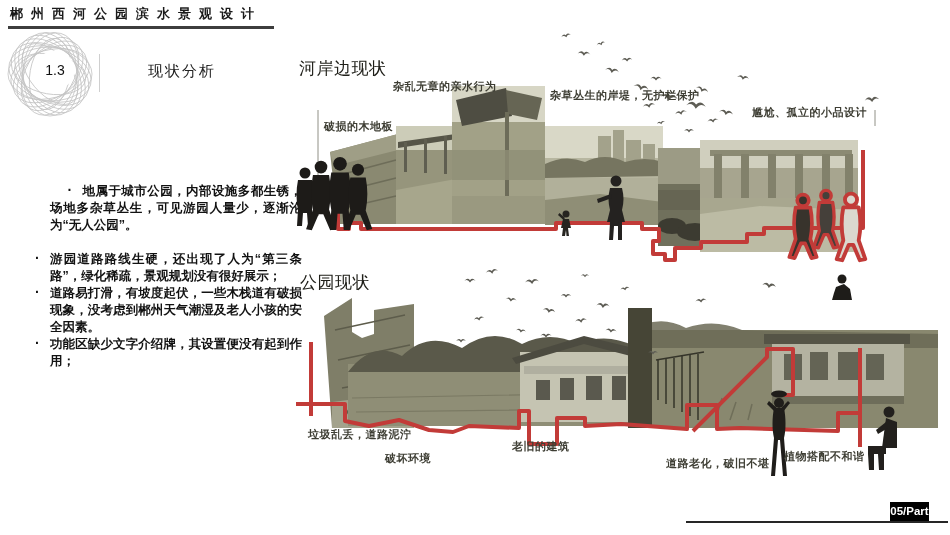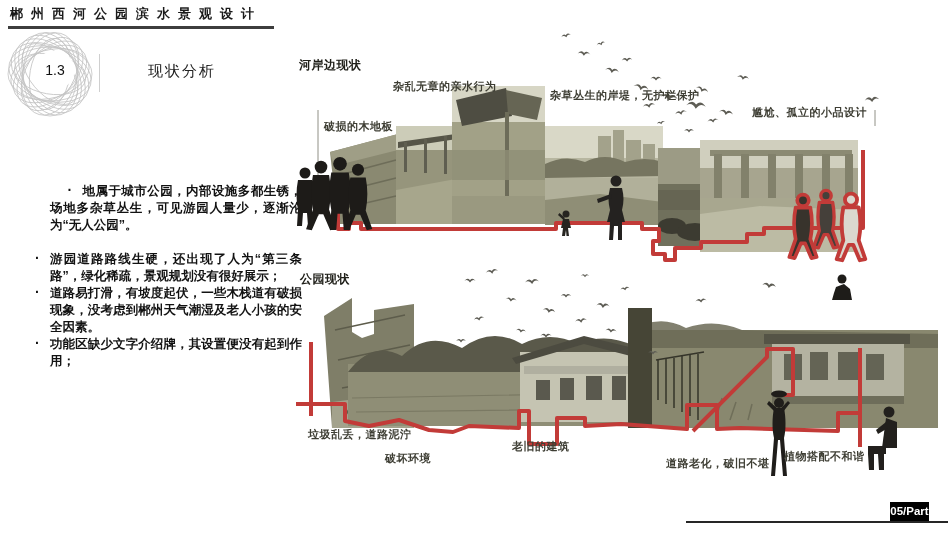--- a/index.html
+++ b/index.html
@@ -33,21 +33,21 @@
   }
   .bullets li::before { content:"\00B7"; position:absolute; left:5px; top:-1px; font-weight:bold; font-size:14px; }
   .bullets li.gap { margin-top:17px; }
   .bullets li.first-indent { text-indent:2.6em; }
 
   
   .lbl {
     position:absolute; font-size:11px; font-weight:600; color:#3e3e34;
     white-space:nowrap; letter-spacing:0.5px;
   }
-  .lbl.c-title { font-size:12px; font-weight:700; color:#20201a; }
+  .lbl.c-title { font-size:17px; font-weight:400; color:#20201a; }
 
   
   .footer-rule { position:absolute; left:686px; top:521px; width:262px; height:2px; background:#262626; }
   .page-badge {
     position:absolute; left:890px; top:502px; width:39px; height:19px; background:#000000;
     color:#ffffff; font-size:11.5px; font-weight:bold; text-align:center; line-height:19px;
   }
 </style>
 </head>
 <body>

